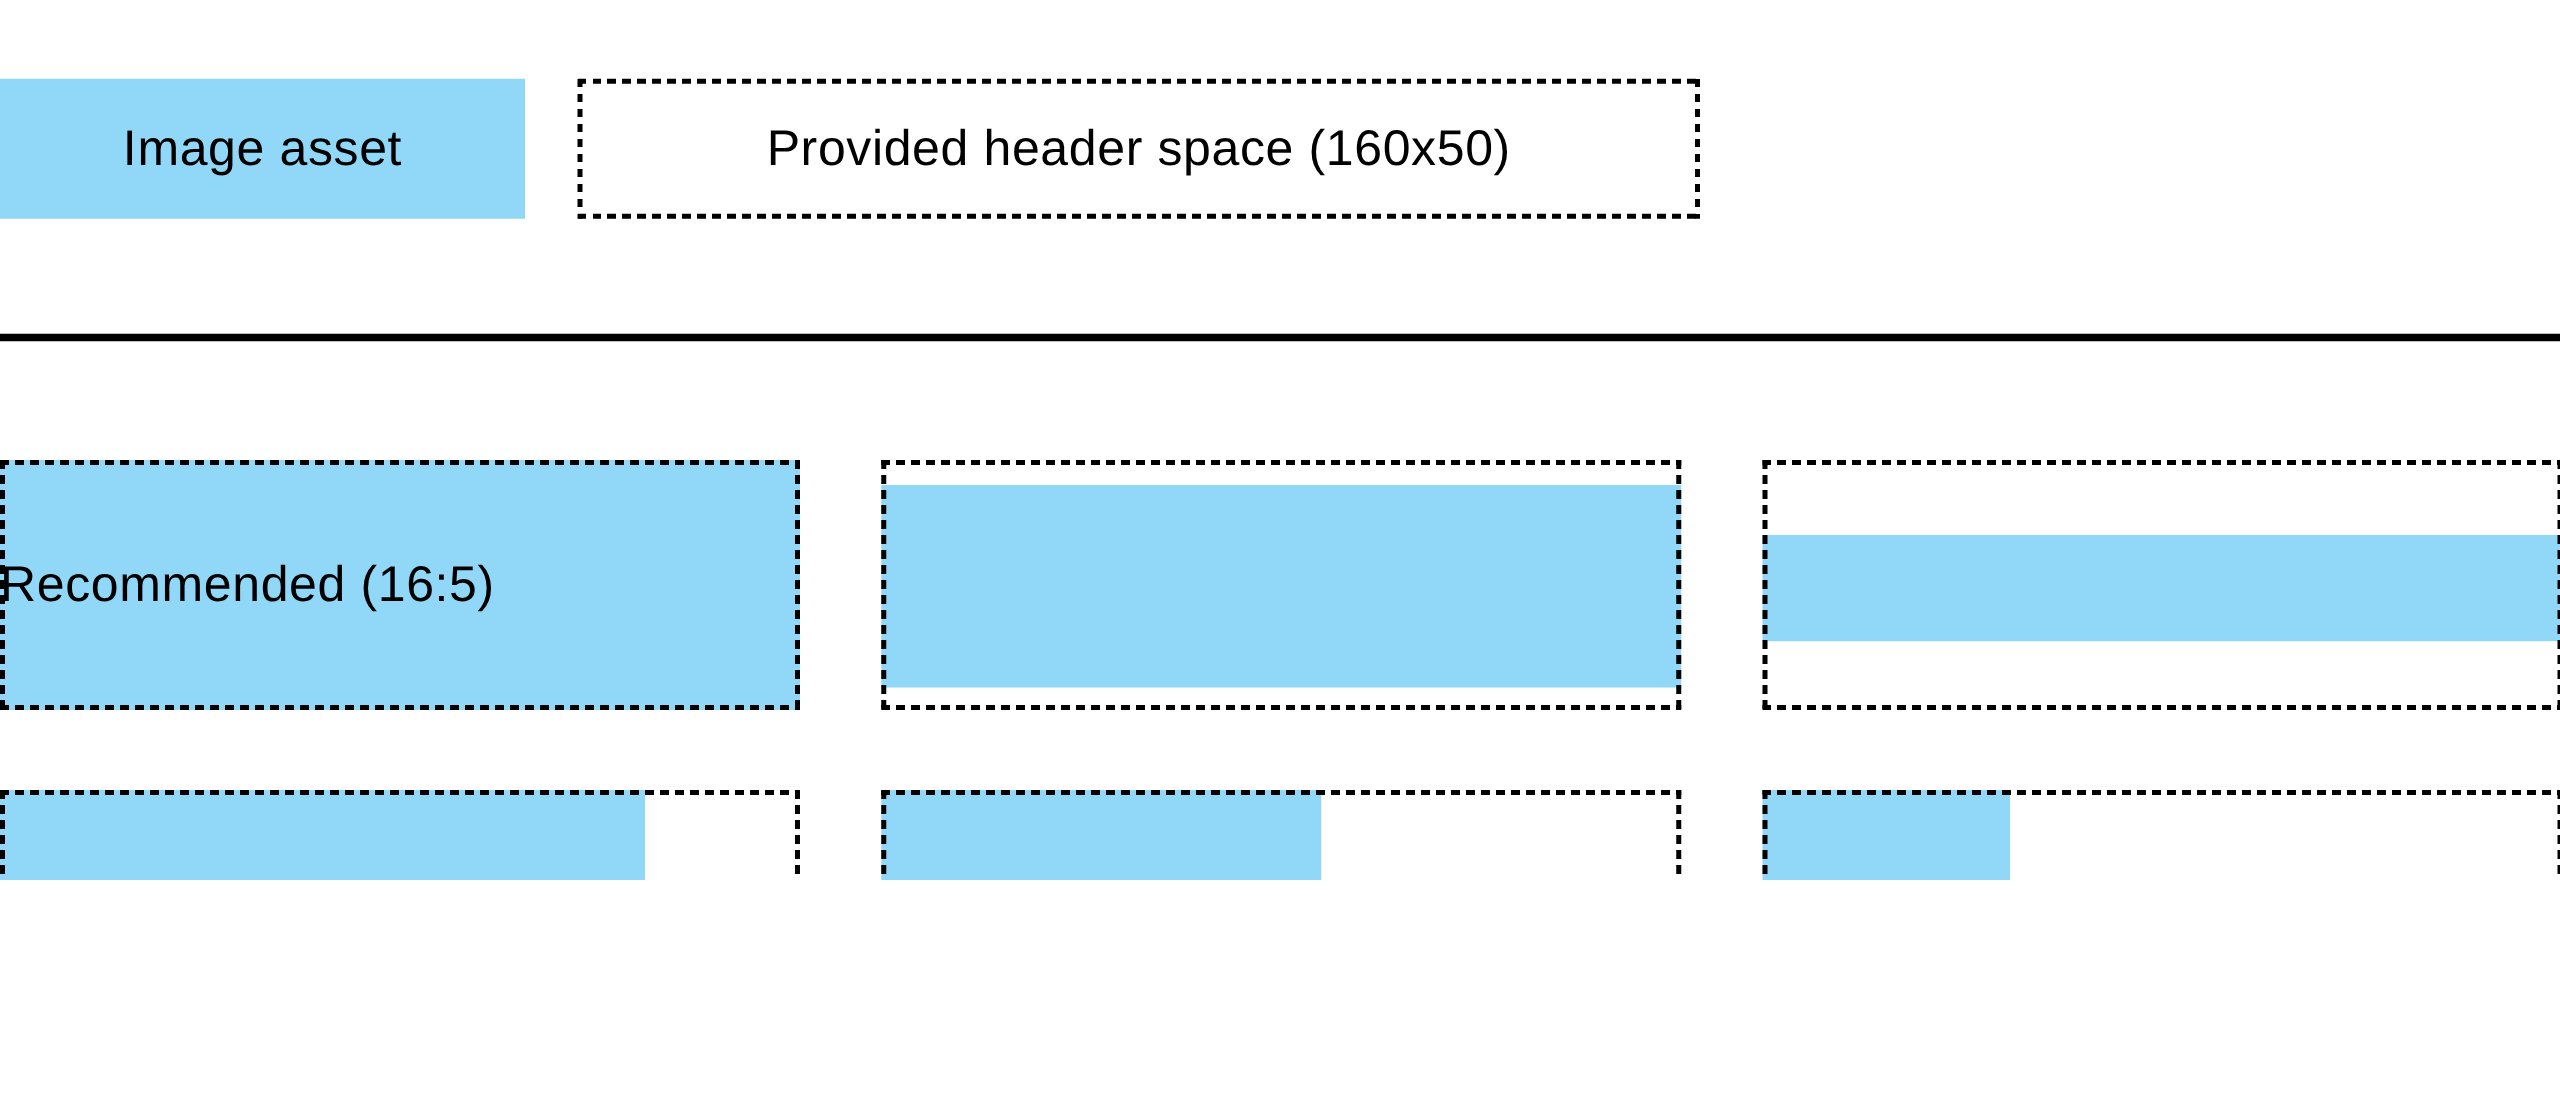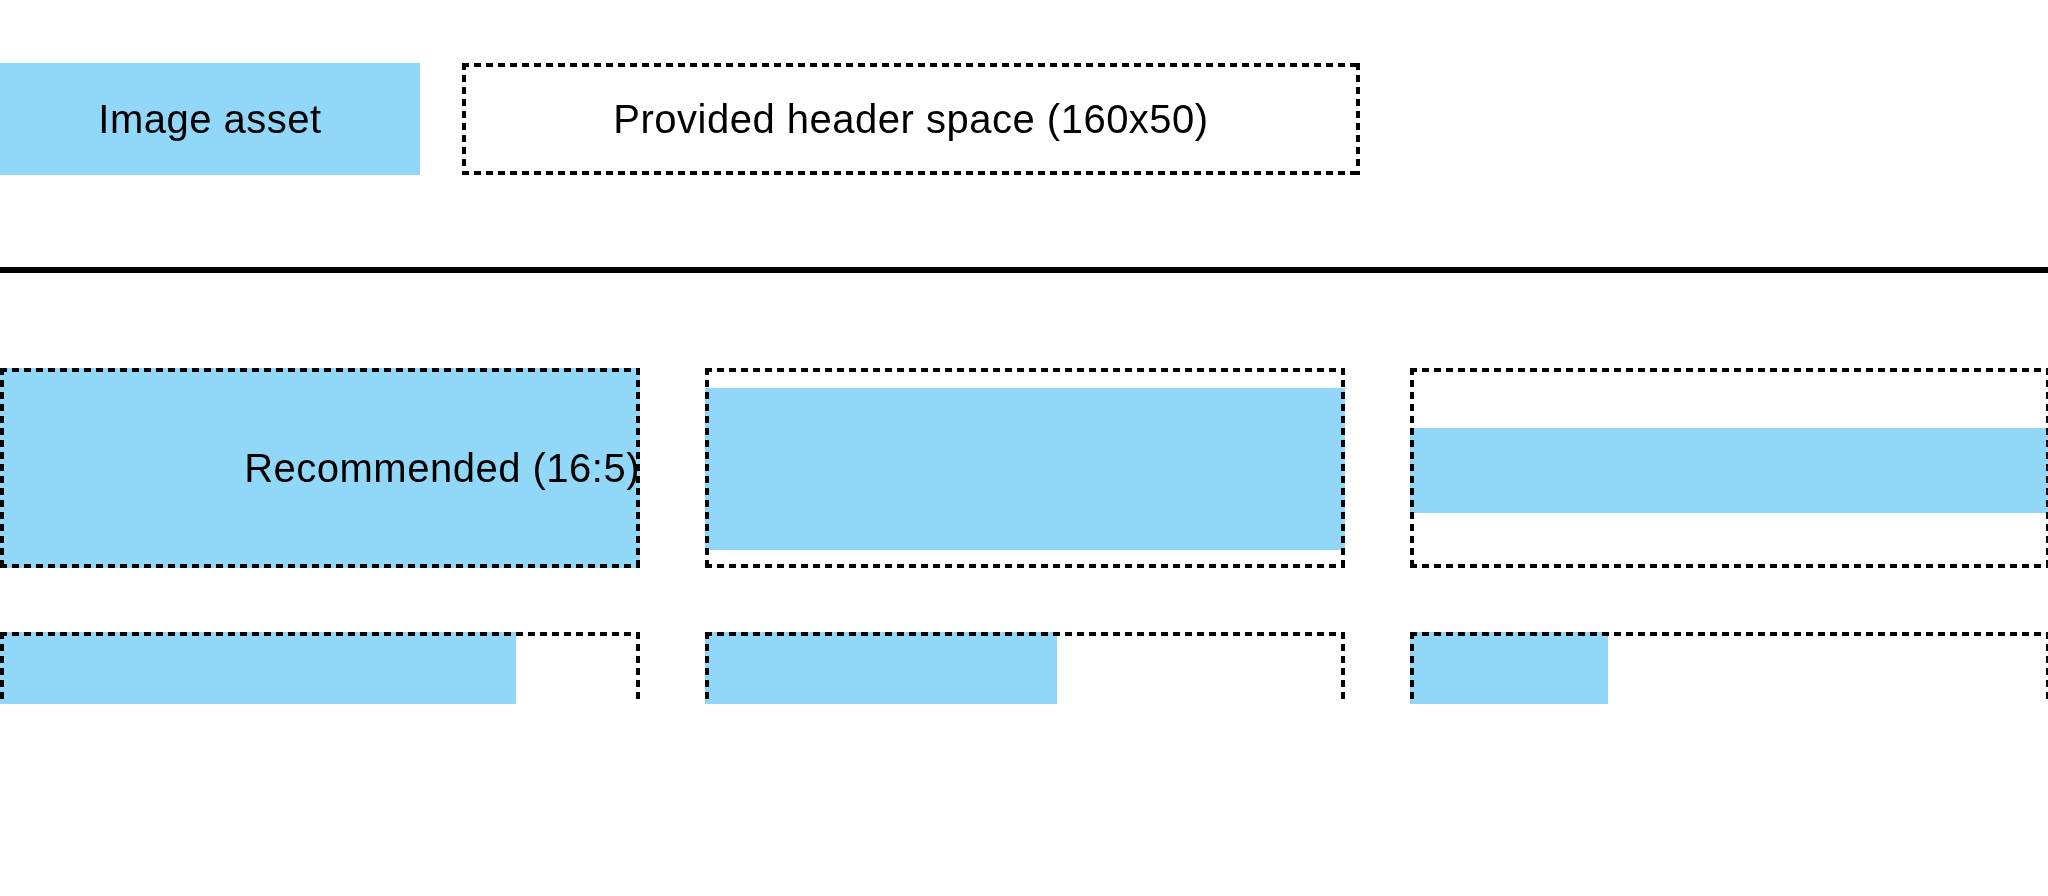--- a/index.html
+++ b/index.html
@@ -55,21 +55,21 @@
   .dash-box{position:absolute;width:640px;height:200px;}
   .col1{left:0;}   .col2{left:705px;} .col3{left:1410px;}
   .row1{top:368px;}.row2{top:632px;}
   .fill{
     position:absolute;
     background:var(--asset-blue);
     z-index:1;
   }
   .box-label{
     position:absolute;inset:0;z-index:3;
-    display:flex;align-items:center;justify-content:flex-end;
+    display:flex;align-items:center;justify-content:flex-start;
   }
 </style>
 </head>
 <body>
 
 <div class="canvas">
 
   <div class="legend-asset">
     <span class="big-label">Image asset</span>
   </div>

